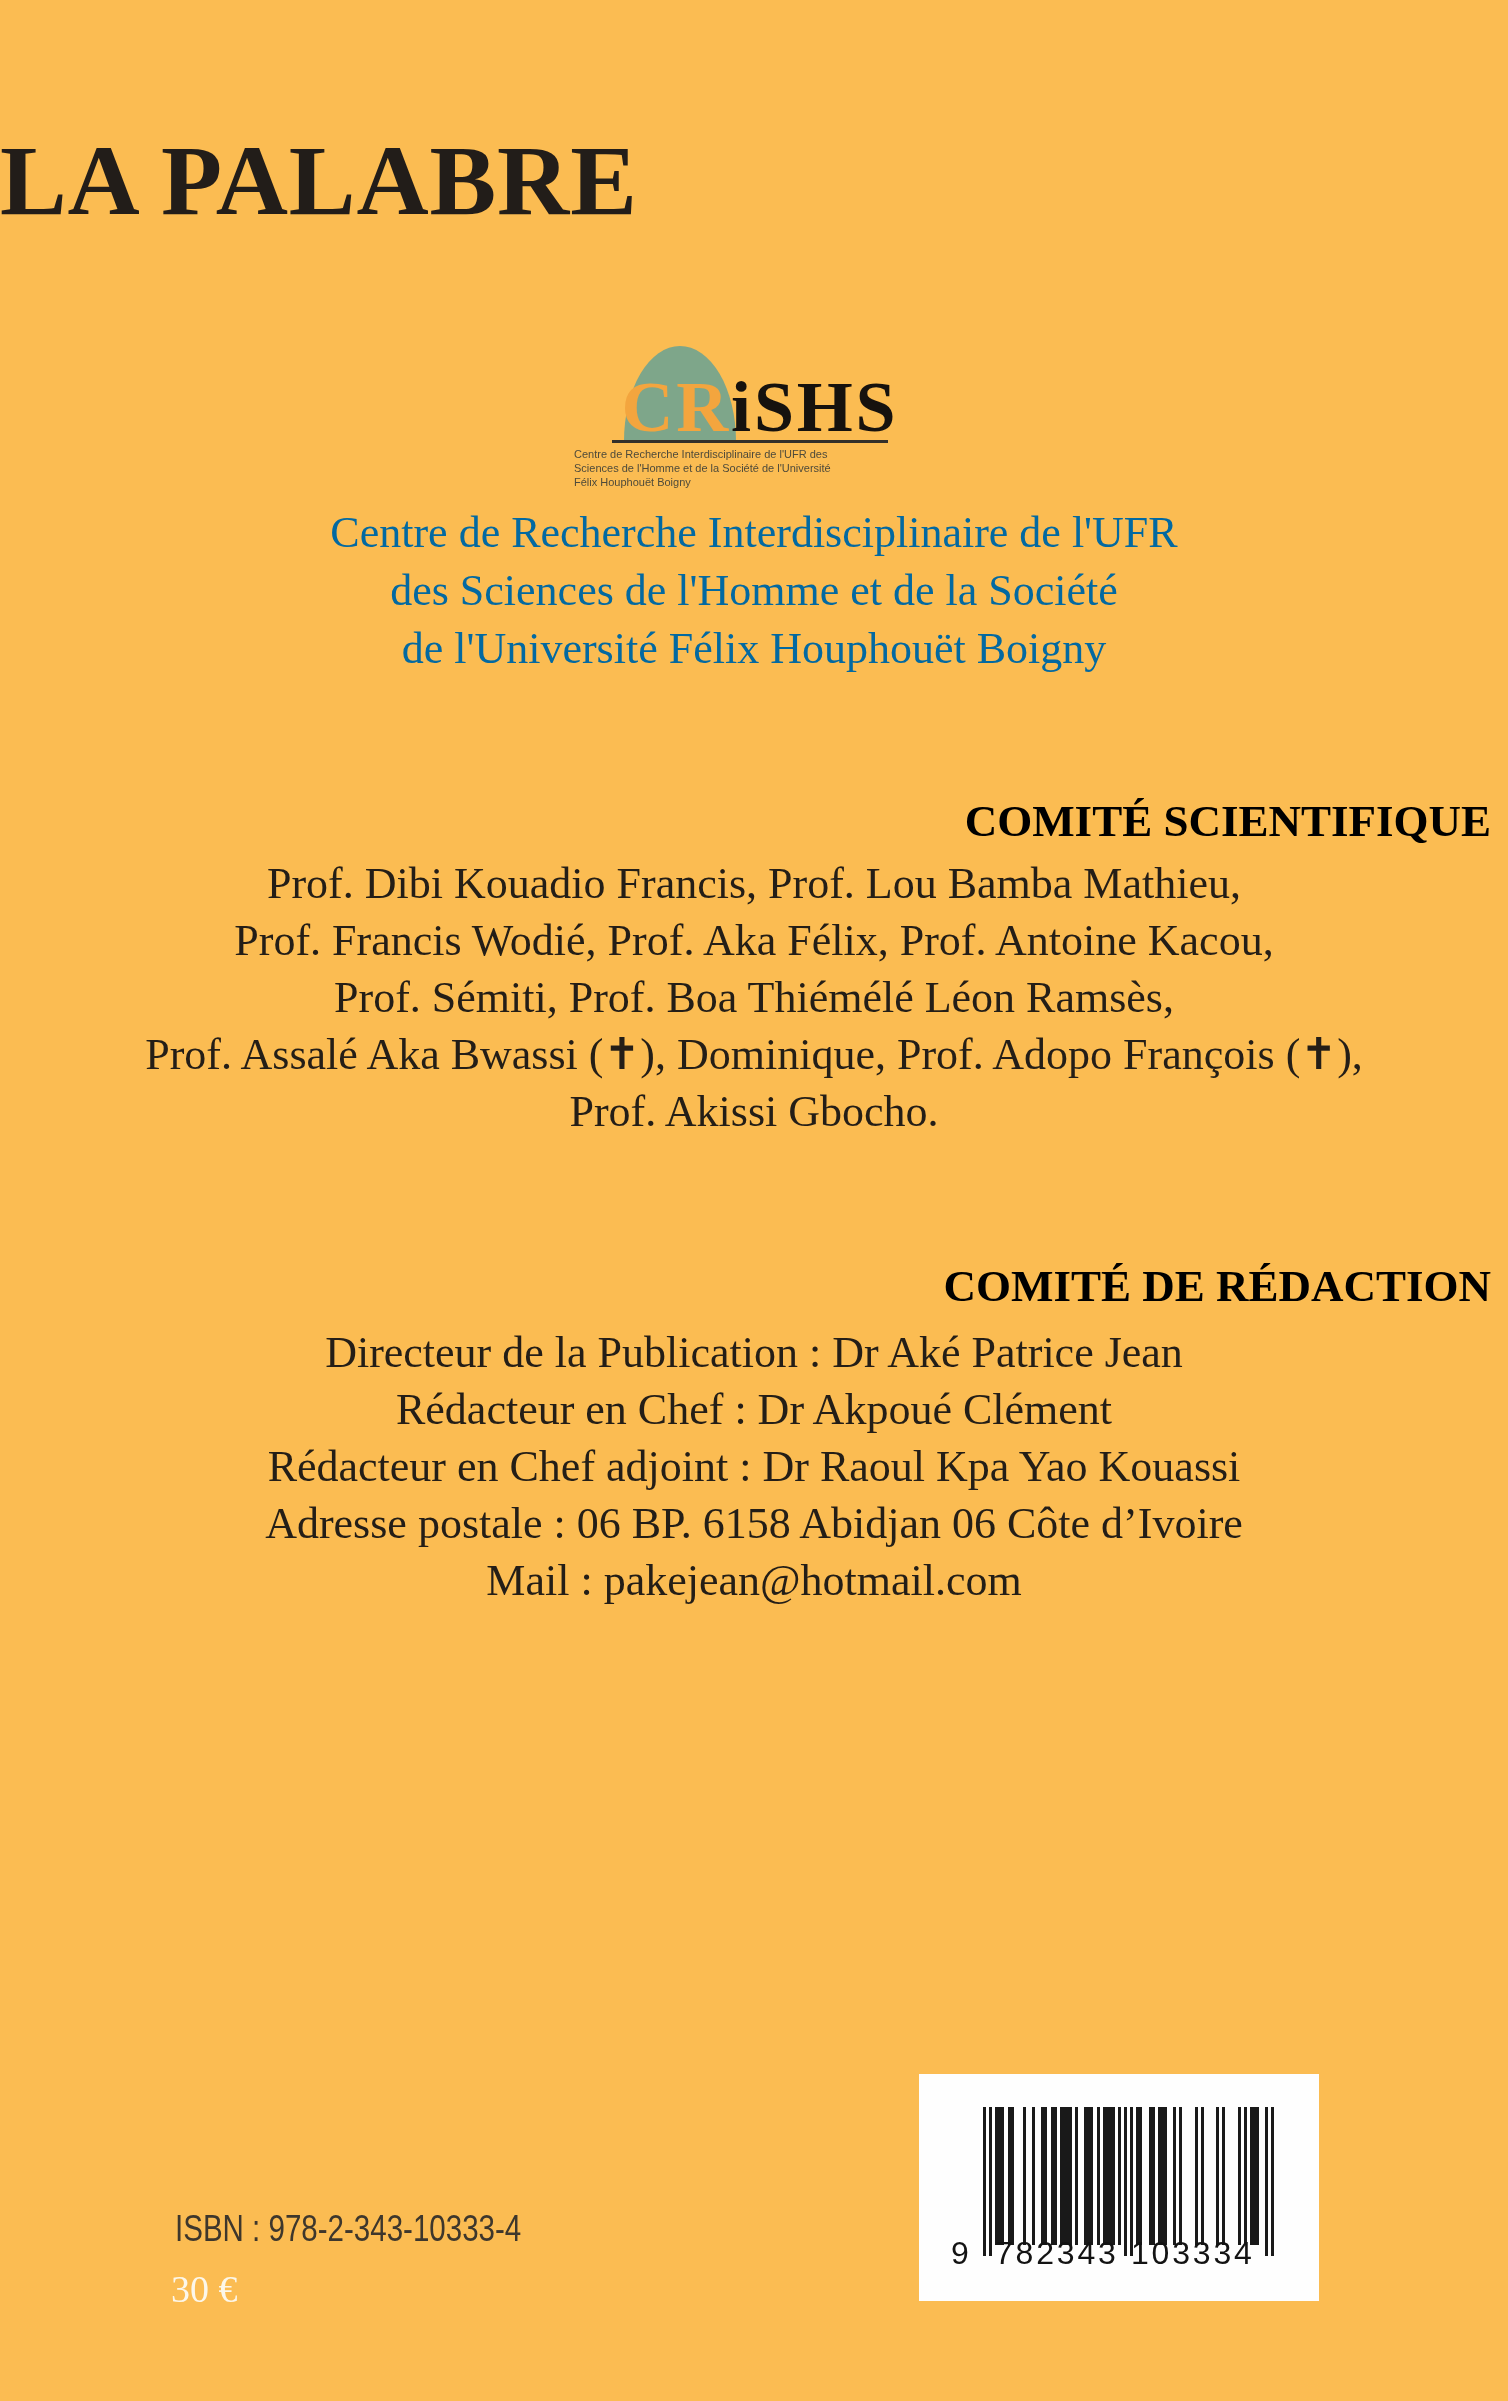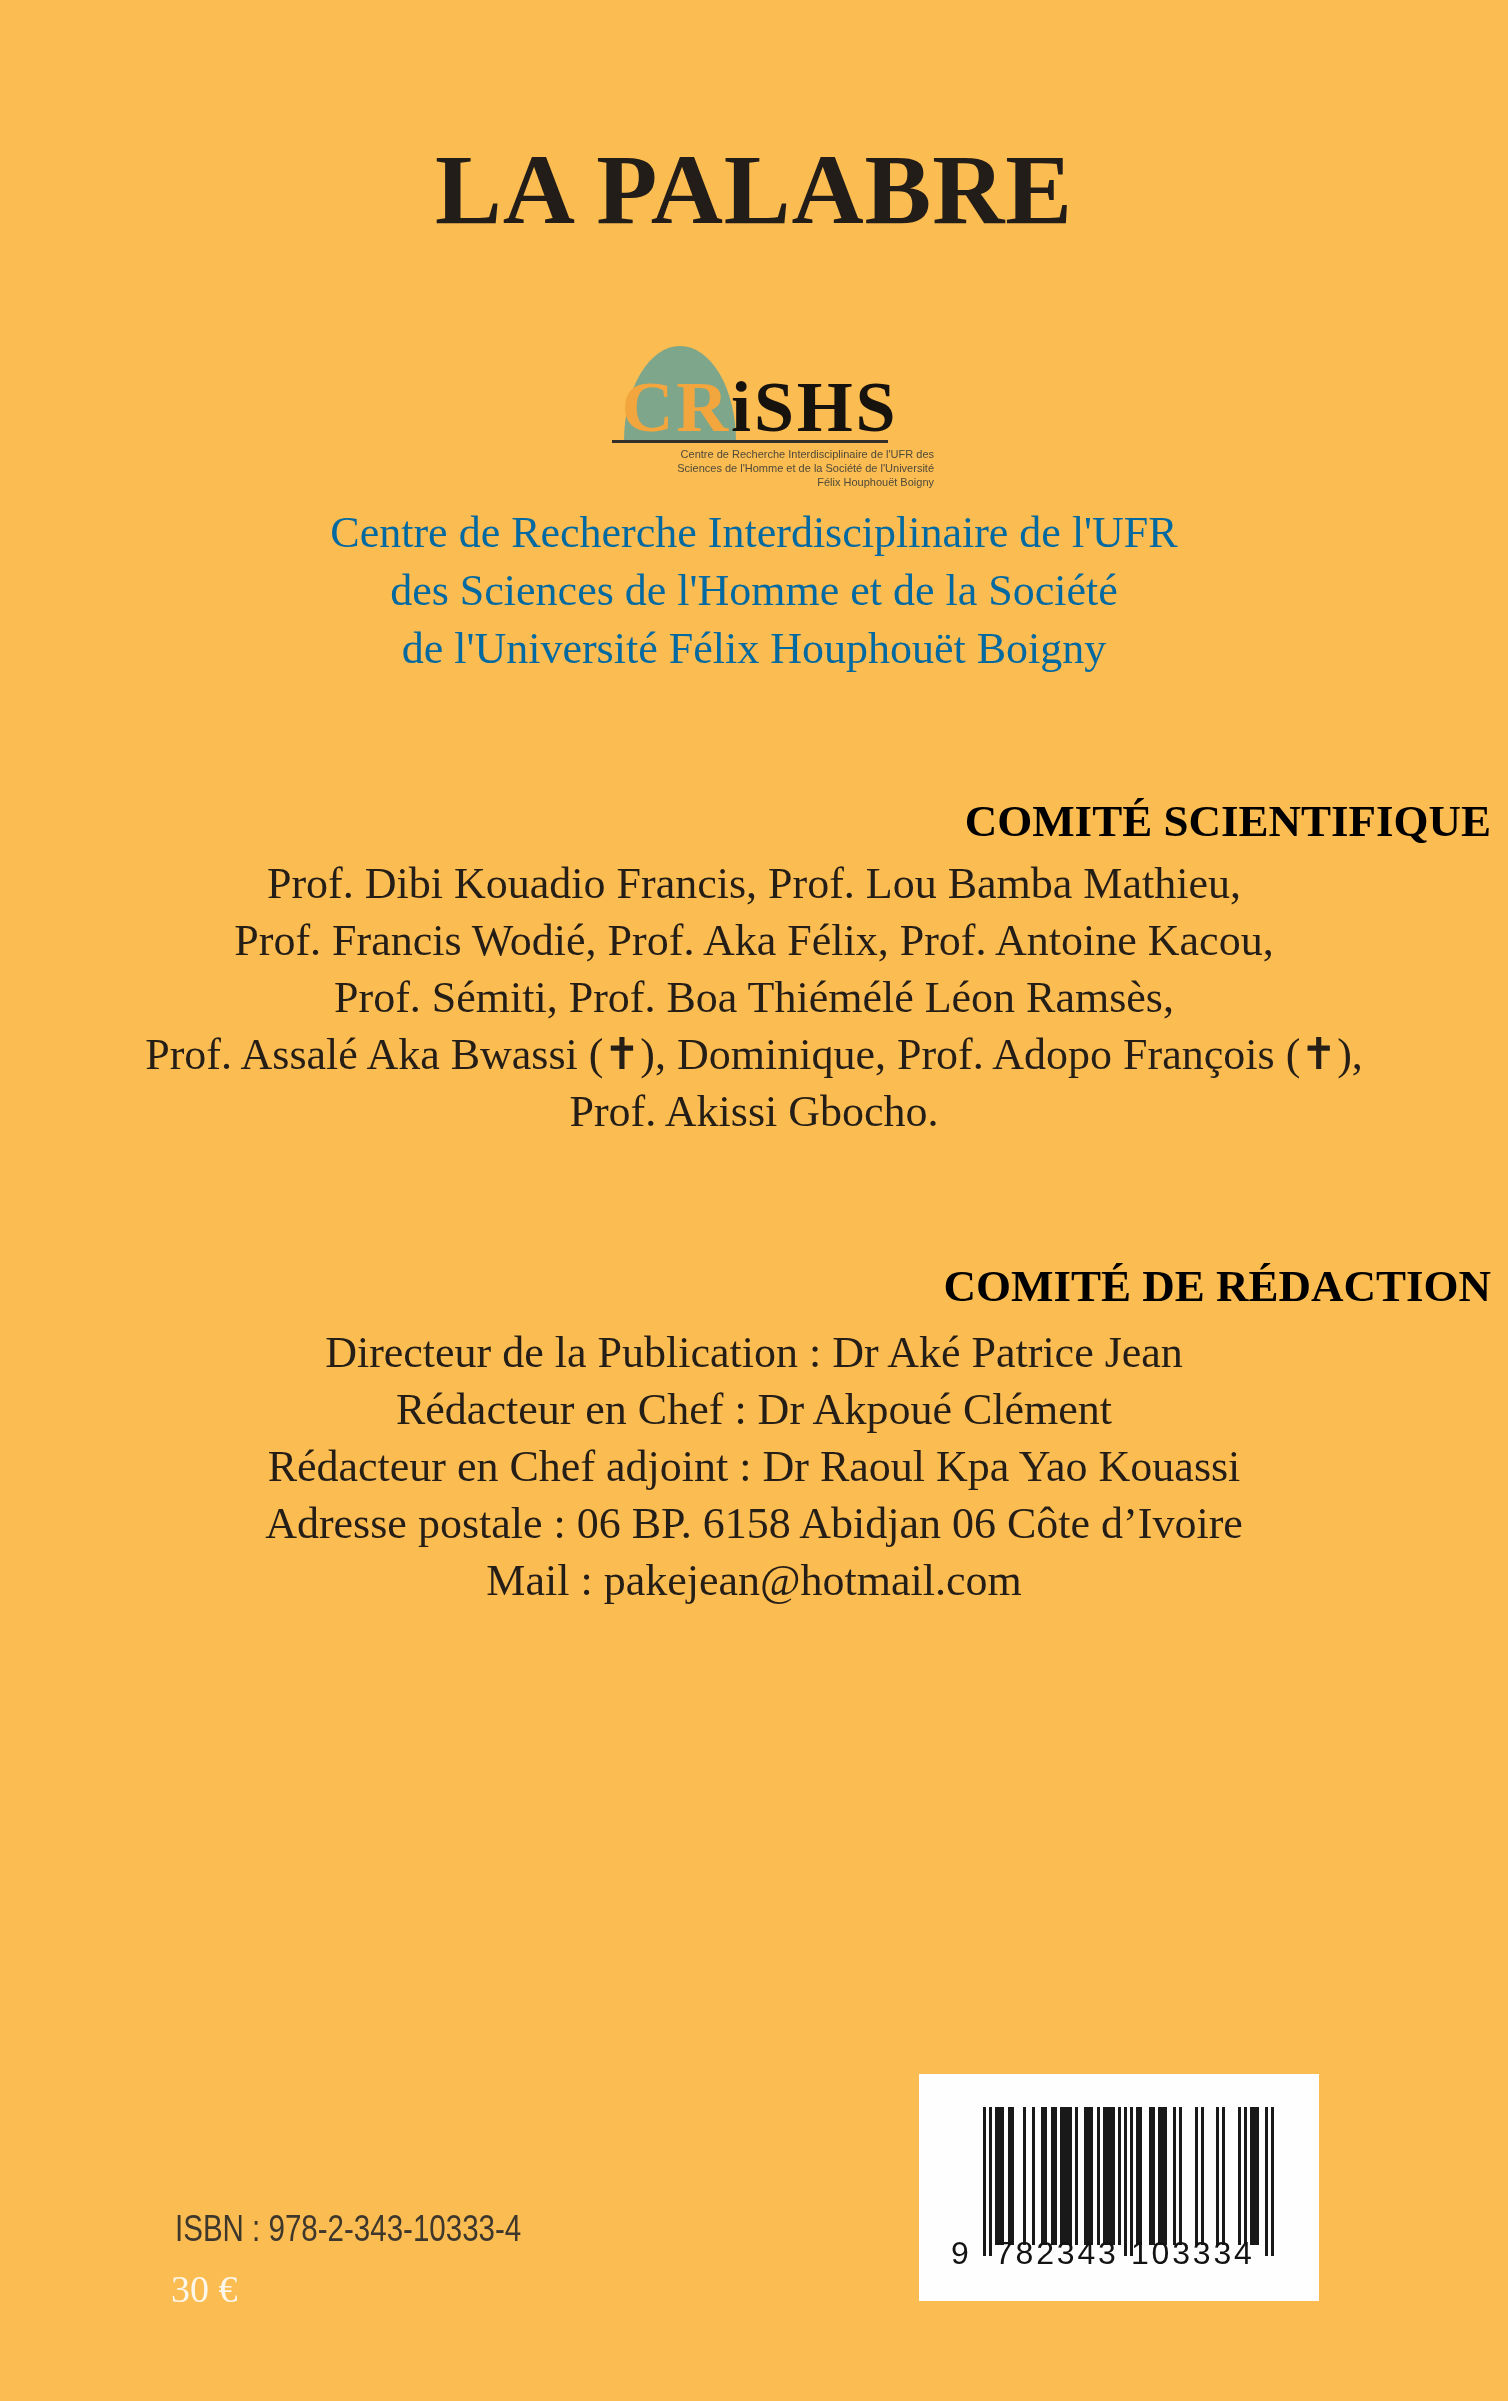--- a/index.html
+++ b/index.html
@@ -4,41 +4,41 @@
 <style>
   html,body { margin:0; padding:0; }
   .page {
     position:relative;
     width:1508px; height:2402px;
     background: var(--bg, #fbbc52);
     font-family:"Liberation Serif", serif;
     overflow:hidden;
   }
   .title {
-    position:absolute; left:0; right:0; top:140px;
-    margin:0; text-align:center;
+    position:absolute; left:0; right:0; top:131px;
+    margin:0; text-align:left;
     font:700 100px/100px "Liberation Serif", serif;
     color:#221d19; letter-spacing:0.9px;
   }
   
   .logo { position:absolute; left:612px; top:343px; width:284px; height:150px; }
   .dome {
     position:absolute; left:12.3px; top:2.8px; width:112px; height:96px;
     background: var(--dome, #7ea68a);
     border-radius:56px 56px 0 0 / 95px 95px 0 0;
   }
   .logo-text {
     position:absolute; left:9.5px; top:28px; white-space:nowrap;
     font:700 72px/72px "Liberation Serif", serif; letter-spacing:2.8px;text-align:center;
   }
   .logo-text .cr   { color: var(--cr, #f3a53e); }
   .logo-text .ishs { color:#16120e; }
   .logo-rule { position:absolute; left:0; top:97px; width:276px; height:2.8px; background:#33302a; }
   .logo-caption {
-    position:absolute; left:-38px; right:-38px; top:104px; text-align:right;
+    position:absolute; left:-38px; right:-38px; top:104px; text-align:left;
     font:400 11px/14px "Liberation Sans", sans-serif; color:#4e4a3a;
   }
   
   .institution {
     position:absolute; left:0; right:0; top:504px; text-align:center;
     font:400 44px/58px "Liberation Serif", serif; color:#0369a1;
   }
   .section-heading {
     position:absolute; left:0; right:17px; text-align:right; margin:0;
     font:700 45px/49px "Liberation Serif", serif; color:#000000;

